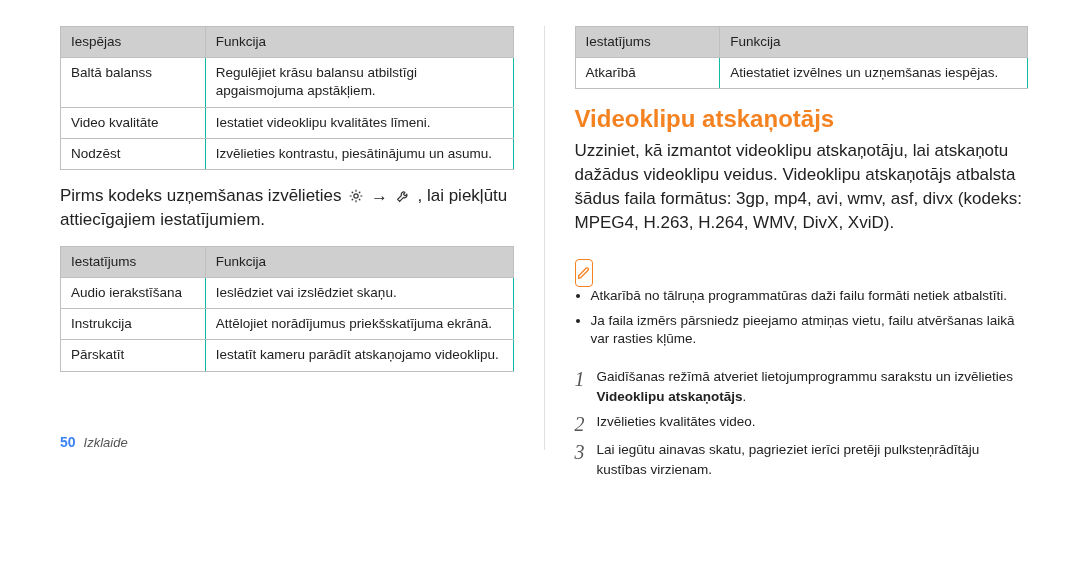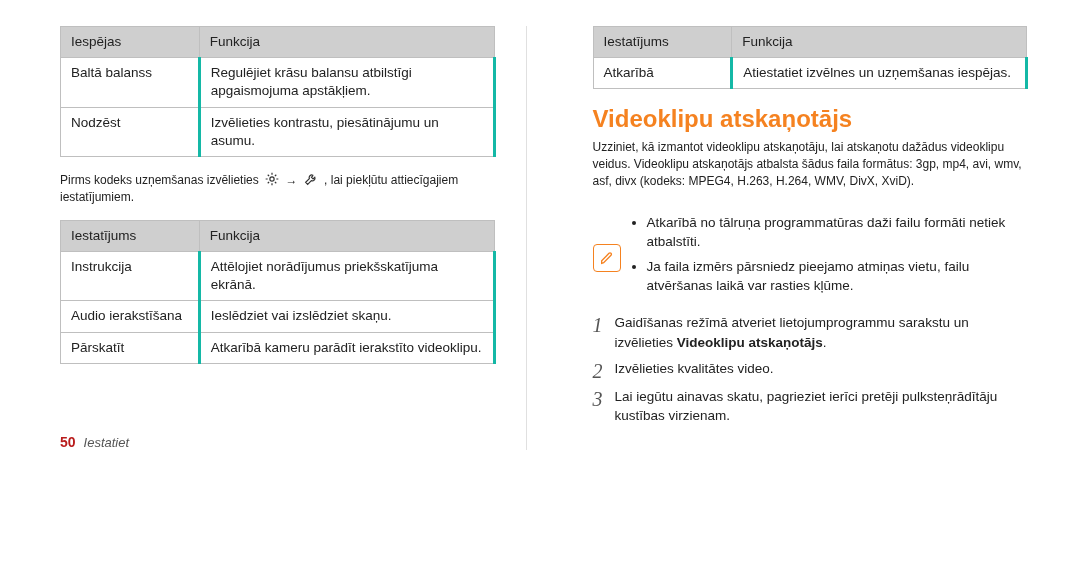--- a/index.html
+++ b/index.html
@@ -12,21 +12,20 @@
     width: 1080px;
     height: 586px;
     overflow: hidden;
   }
   .page {
     display: flex;
     width: 1080px;
     height: 468px;
     box-sizing: border-box;
     padding: 26px 52px 18px 60px;
-    gap: 36px;
   }
   .col {
     flex: 1 1 0;
     display: flex;
     flex-direction: column;
     min-width: 0;
   }
   .col-left { padding-right: 30px; border-right: 1px solid #e0e0e0; }
   .col-right { padding-left: 30px; }
 
@@ -41,49 +40,50 @@
     vertical-align: top;
     padding: 6px 10px;
     font-weight: 400;
   }
   table.feat thead th {
     background: #cfcfcf;
     border: 1px solid #bfbfbf;
   }
   table.feat tbody td {
     border-left: 1px solid #bfbfbf;
-    border-right: 3px solid #14b8a6;
+    border-right: 1px solid #14b8a6;
     border-bottom: 1px solid #bfbfbf;
   }
   table.feat col.c1 { width: 32%; }
   table.feat col.c2 { width: 68%; }
 
   .para {
-    font-size: 12px;
+    font-size: 17px;
     line-height: 1.4;
     margin: 14px 0;
   }
   .gear-icon, .tool-icon {
     display: inline-flex;
     vertical-align: -3px;
     margin: 0 2px;
   }
   .gear-icon svg, .tool-icon svg { width: 16px; height: 16px; }
 
   h2.section-title {
     color: #f58220;
     font-size: 24px;
     font-weight: 600;
     margin: 16px 0 6px 0;
   }
 
   .note-box {
     display: flex;
-    align-items: center;
+    align-items: flex-start;
     margin: 10px 0 12px 0;
+    flex-direction: column;
   }
   .note-icon {
     flex: 0 0 26px;
     height: 26px;
     border: 1.5px solid #f58220;
     border-radius: 4px;
     color: #f58220;
     display: flex;
     align-items: center;
     justify-content: center;
@@ -120,21 +120,21 @@
 
   .footer {
     margin-top: auto;
     font-size: 13px;
     display: flex;
     align-items: baseline;
     gap: 8px;
     color: #333;
   }
   .footer .pg {
-    color: #b91c1c;
+    color: #3b82f6;
     font-weight: 600;
     font-size: 14px;
   }
   .footer .sect {
     font-style: italic;
     color: #555;
   }
 </style>
 </head>
 <body>
@@ -151,20 +151,24 @@
       <thead>
         <tr>
           <th>Iespējas</th>
           <th>Funkcija</th>
         </tr>
       </thead>
       <tbody>
         <tr>
           <td>Baltā balanss</td>
           <td>Regulējiet krāsu balansu atbilstīgi apgaismojuma apstākļiem.</td>
+        </tr>
+        <tr>
+          <td>Video kvalitāte</td>
+          <td>Iestatiet videoklipu kvalitātes līmeni.</td>
         </tr>
         <tr>
           <td>Nodzēst</td>
           <td>Izvēlieties kontrastu, piesātinājumu un asumu.</td>
         </tr>
       </tbody>
     </table>
 
     <p class="para">
       <span>Pirms kodeks uzņemšanas izvēlieties </span>
@@ -189,37 +193,37 @@
           <col class="c2">
         </colgroup>
       <thead>
         <tr>
           <th>Iestatījums</th>
           <th>Funkcija</th>
         </tr>
       </thead>
       <tbody>
         <tr>
+          <td>Audio ierakstīšana</td>
+          <td>Ieslēdziet vai izslēdziet skaņu.</td>
+        </tr>
+        <tr>
           <td>Instrukcija</td>
           <td>Attēlojiet norādījumus priekšskatījuma ekrānā.</td>
         </tr>
         <tr>
-          <td>Audio ierakstīšana</td>
-          <td>Ieslēdziet vai izslēdziet skaņu.</td>
-        </tr>
-        <tr>
           <td>Pārskatīt</td>
-          <td>Atkarībā kameru parādīt ierakstīto videoklipu.</td>
+          <td>Iestatīt kameru parādīt atskaņojamo videoklipu.</td>
         </tr>
       </tbody>
     </table>
 
     <div class="footer">
       <span class="pg">50</span>
-      <span class="sect">Iestatiet</span>
+      <span class="sect">Izklaide</span>
     </div>
   </div>
 
   <div class="col col-right">
 
     <table class="feat">
       <colgroup>
           <col class="c1">
           <col class="c2">
         </colgroup>

